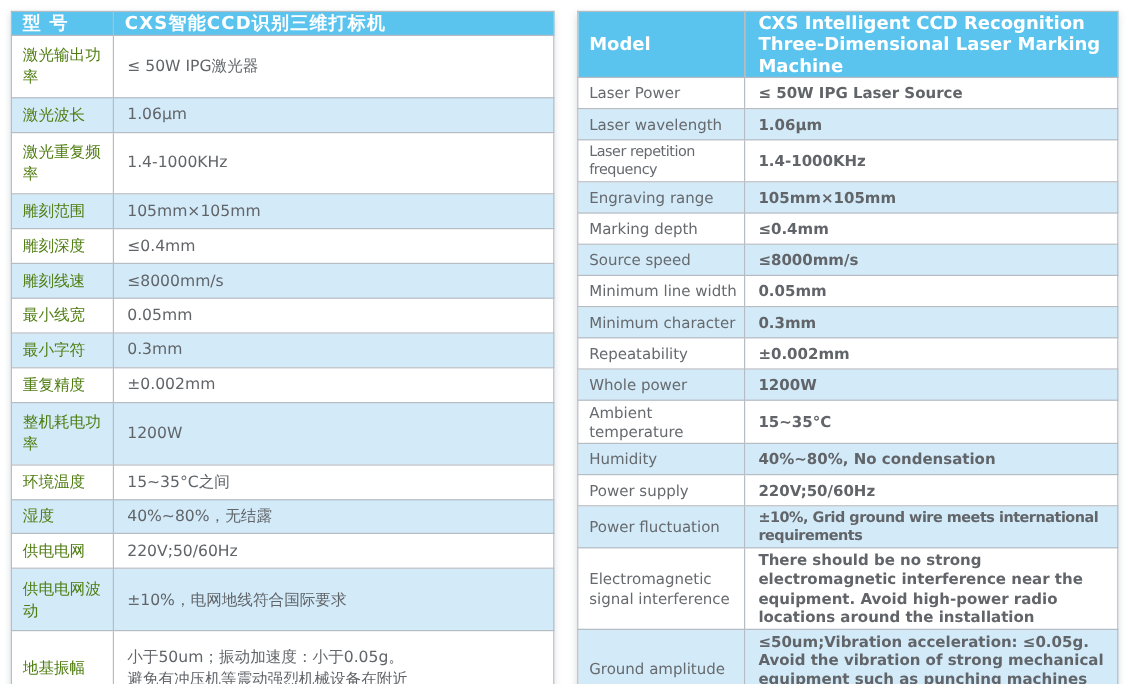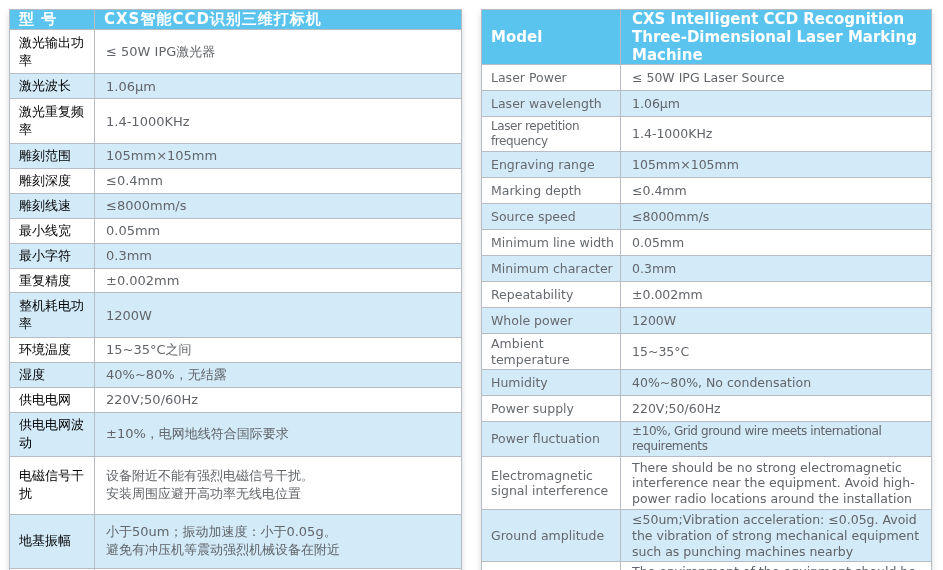--- a/index.html
+++ b/index.html
@@ -32,36 +32,36 @@
   table.cn thead th {
     height: 16px;
     background: #5BC4EE;
     color: #ffffff;
     font-weight: bold;
     font-size: 15px;
     padding: 0 0 0 9px;
     letter-spacing: 1px;
   }
   table.cn tbody tr { height: 14px; }
-  table.cn tbody td { padding: 2px 4px 2px 9px; color: #000000; }
+  table.cn tbody td { padding: 2px 4px 2px 9px; color: #4d7c0f; }
   table.cn tbody td.val { padding-left: 11px; color: #616569; margin-left: 33px; }
   
   table.en { width: 451px; font-size: 12.5px; }
   table.en col.c-label { width: 139px; }
   table.en thead th {
     background: #5BC4EE;
     color: #ffffff;
     font-weight: bold;
     padding: 0 0 0 9px;
   }
   table.en thead th.hlabel { font-size: 15px; height: 25px; }
   table.en thead th.hval   { font-size: 15px; line-height: 1.2; letter-spacing: 0; padding-left: 11px; }
   table.en tbody tr { height: 26px; }
   table.en tbody td { padding: 2px 5px 2px 9px; color: #666a6e; line-height: 1.25; }
-  table.en tbody td.val { padding-left: 11px; color: #616569; }
+  table.en tbody td.val { padding-left: 11px; color: #616569; font-weight: bold; }
   
   tbody tr:nth-child(even) td { background: #D3EAF8; }
   tbody tr:nth-child(odd)  td { background: #ffffff; }
   tr.h53 { height: 53px !important; }
   tr.h50 { height: 50px !important; }
   tr.h56 { height: 56px !important; }
   td.val { white-space: pre-line; }
   .condensed { letter-spacing: -0.4px; font-size: 12px; }
 </style>
 </head>
@@ -130,25 +130,20 @@
           <td class="val">40%~80%，无结露</td>
         </tr>
       <tr>
           <td>供电电网</td>
           <td class="val">220V;50/60Hz</td>
         </tr>
       <tr>
           <td>供电电网波动</td>
           <td class="val">±10%，电网地线符合国际要求</td>
         </tr>
-      <tr class="h53">
-          <td>电磁信号干扰</td>
-          <td class="val">设备附近不能有强烈电磁信号干扰。
-安装周围应避开高功率无线电位置</td>
-        </tr>
       <tr class="h50">
           <td>地基振幅</td>
           <td class="val">小于50um；振动加速度：小于0.05g。
 避免有冲压机等震动强烈机械设备在附近</td>
         </tr>
       <tr class="h56">
           <td>烟尘</td>
           <td class="val">设备环境要保证无烟无尘，避免金属粉尘、
 油污等严酷的工作环境。</td>
         </tr>

